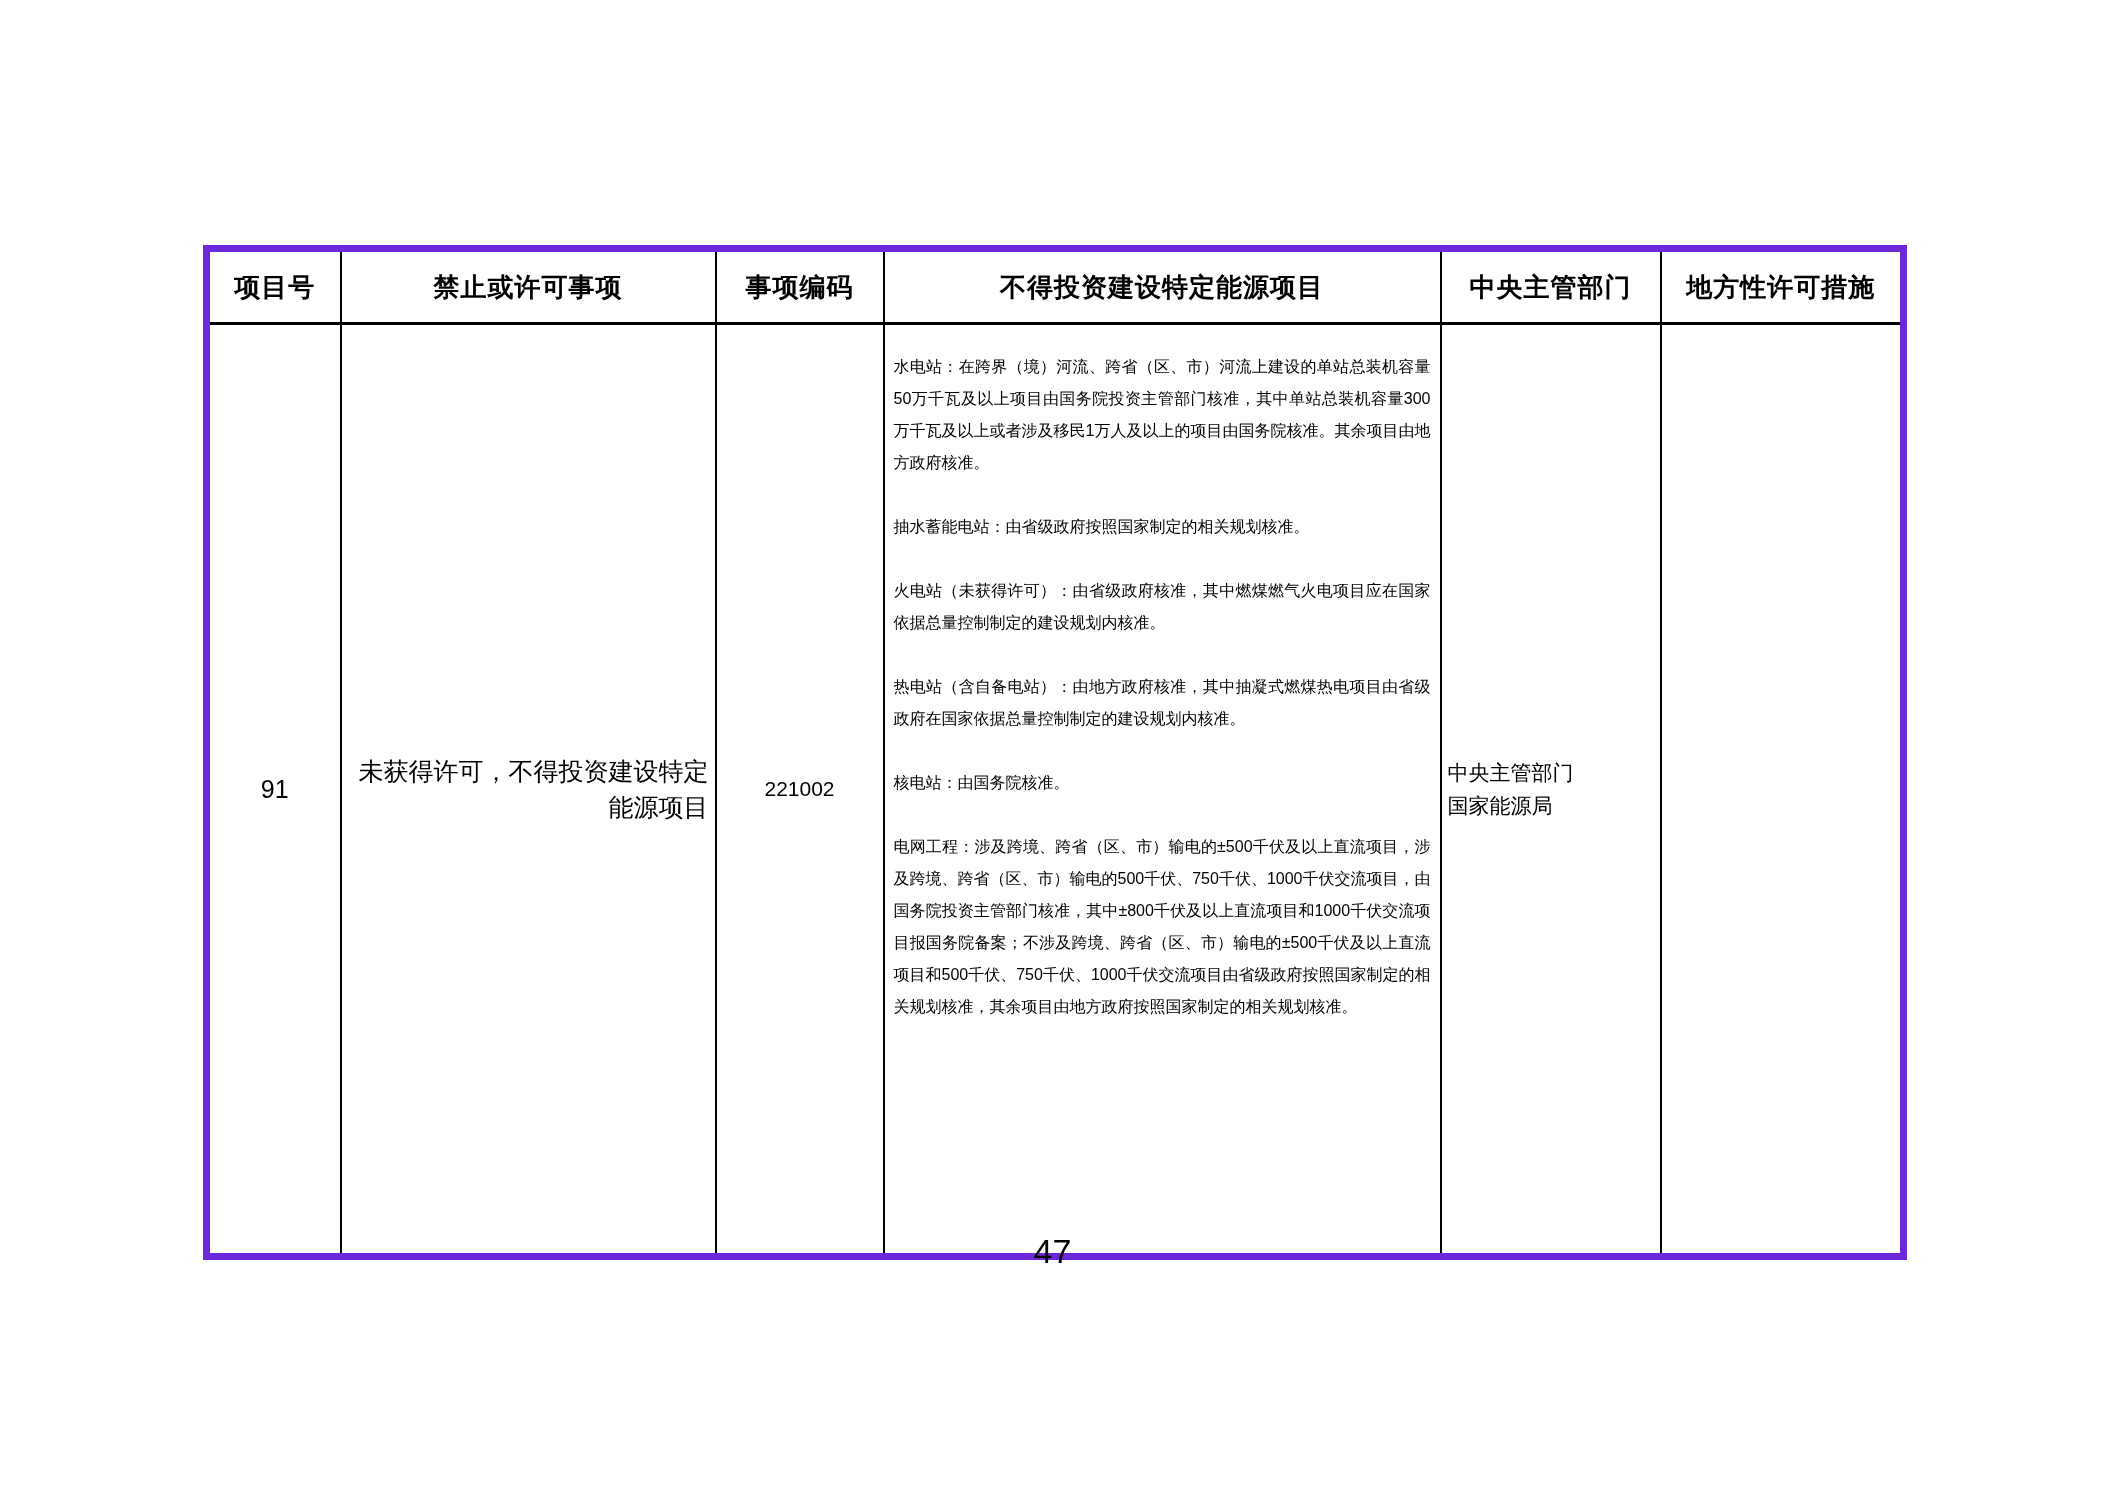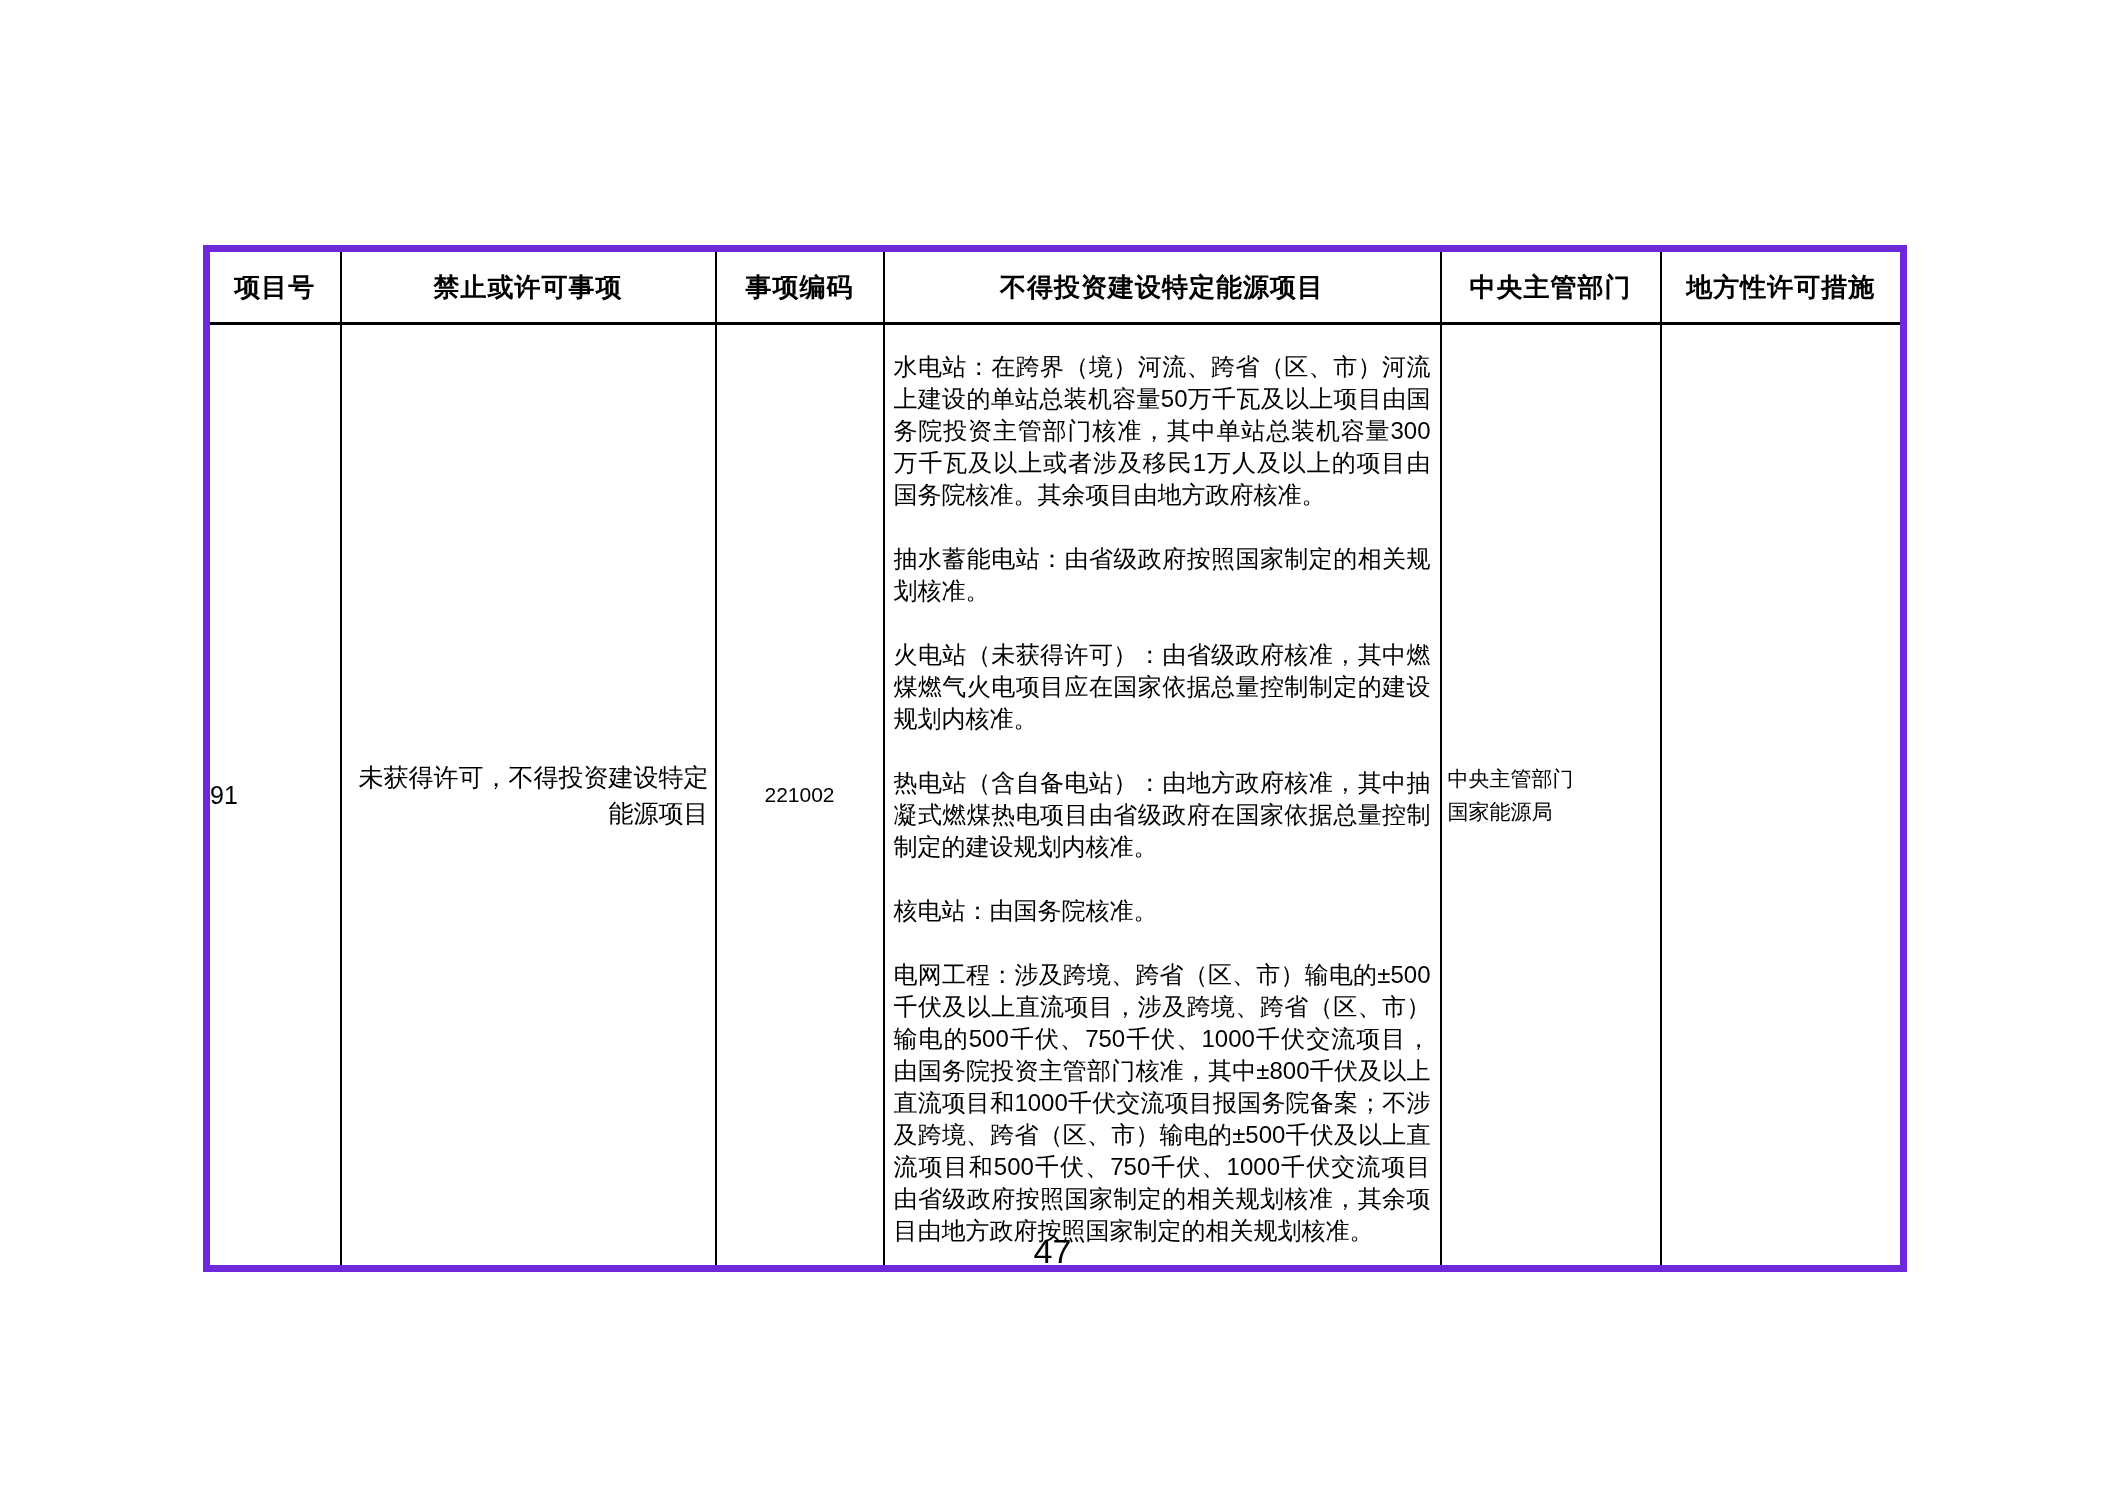--- a/index.html
+++ b/index.html
@@ -31,37 +31,37 @@
   .doc-table th {
     border-bottom-width: 3px;
     font-size: 26px;
     font-weight: bold;
     text-align: center;
     vertical-align: middle;
     letter-spacing: 1px;
   }
   td.c-itemno {
     font-size: 25px;
-    text-align: left;
+    text-align: center;
     vertical-align: middle;
   }
   td.c-matter {
     font-size: 25px;
     line-height: 36px;
     text-align: right;
     vertical-align: middle;
     padding: 0 6px 0 7px;
   }
   td.c-code {
     font-size: 21px;
     text-align: center;
     vertical-align: middle;
   }
   td.c-measures {
-    font-size: 24px;
+    font-size: 16px;
     line-height: 32px;
     text-align: justify;
     vertical-align: top;
     padding: 26px 9px 6px 9px;
   }
   td.c-measures p { margin: 0 0 32px 0; }
   td.c-measures p:last-child { margin-bottom: 12px; }
   td.c-central {
     font-size: 21px;
     line-height: 33px;

